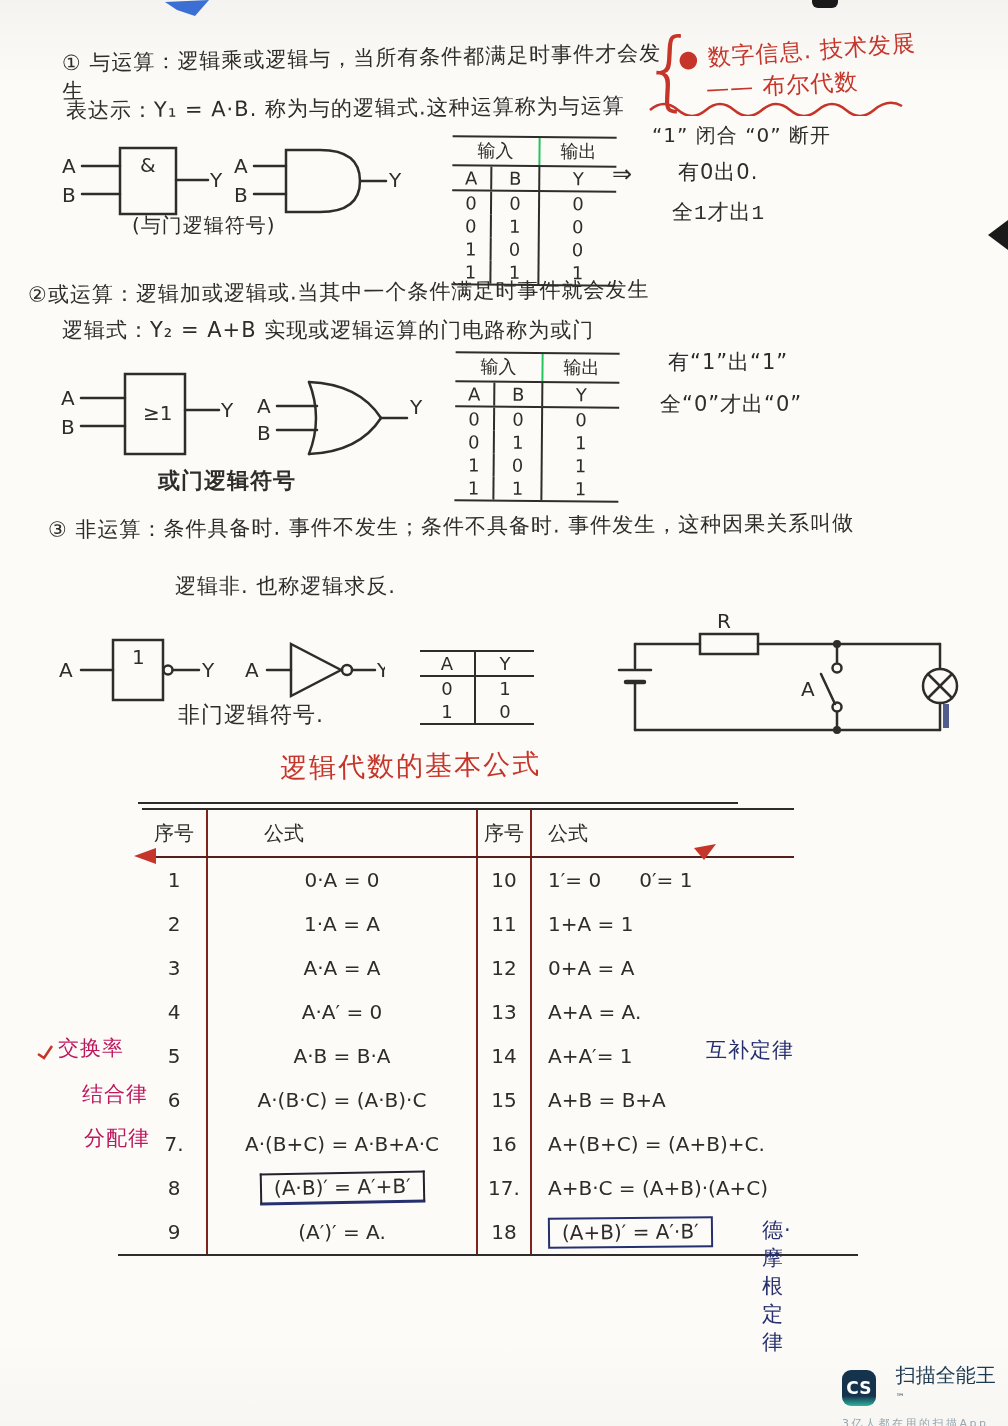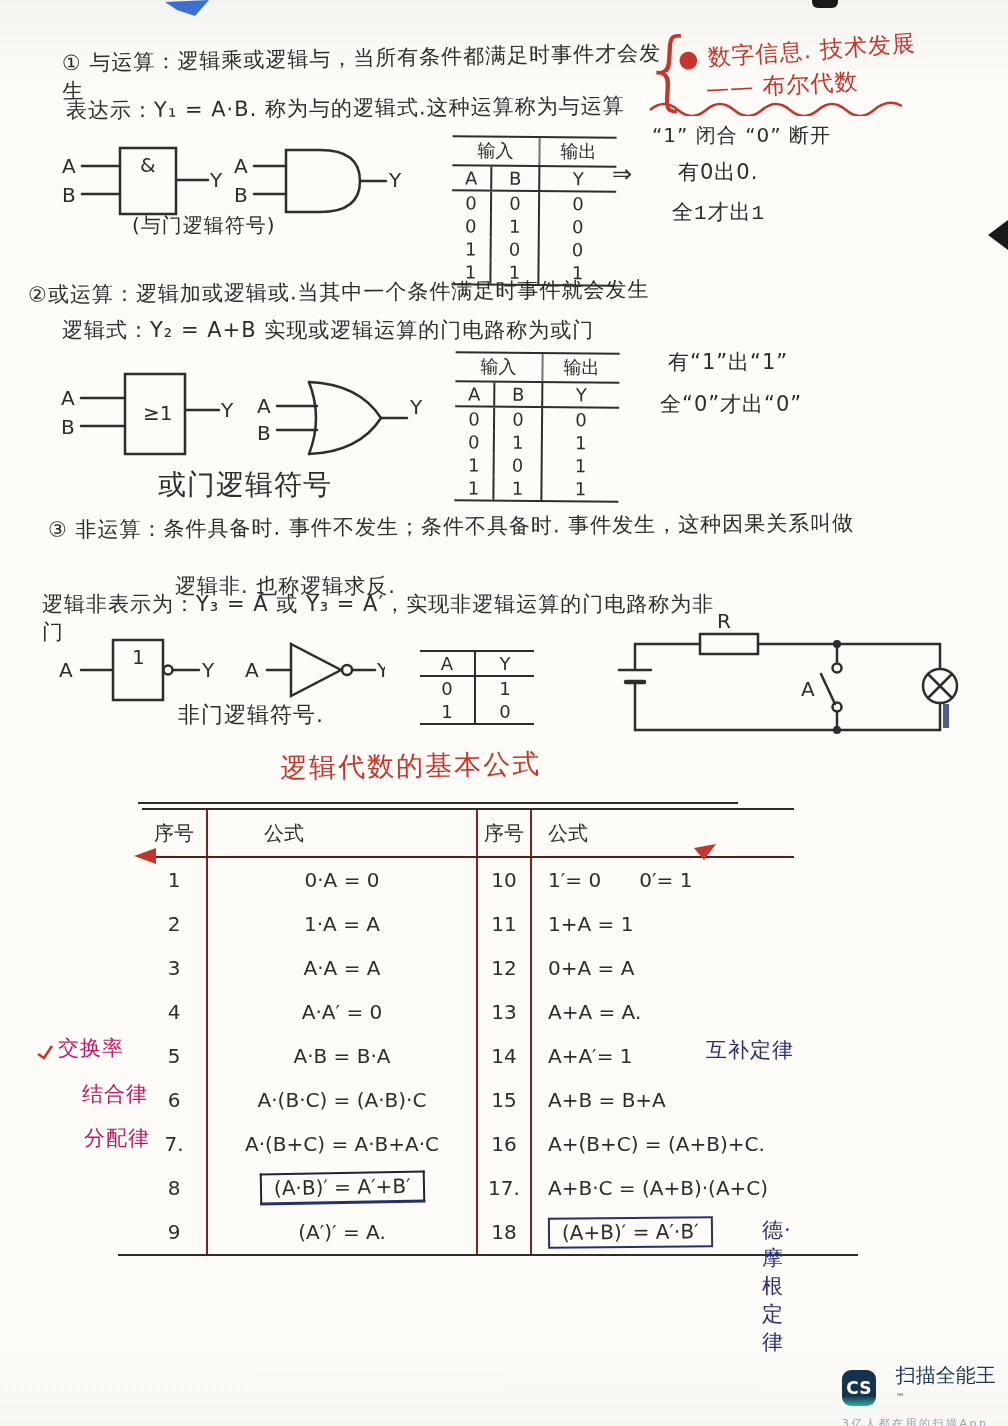--- a/index.html
+++ b/index.html
@@ -13,21 +13,21 @@
   .h1{font-size:21px;}
   .h2{font-size:20px;}
   .rot-1{transform:rotate(-1deg);}
   .rot-05{transform:rotate(-0.5deg);}
   .rot05{transform:rotate(0.5deg);}
 
   
   .truthtable{position:absolute;font-size:18px;text-align:center;}
   .tt-grouprow{display:grid;border-top:2px solid #2f2d2b;border-bottom:2px solid #2f2d2b;}
   .tt-grouprow span{padding:1px 0 2px;}
-  .tt-grouprow span:first-child{border-right:2px solid #737373;}
+  .tt-grouprow span:first-child{border-right:2px solid #22c55e;}
   .tt-colrow{display:grid;border-bottom:2px solid #2f2d2b;}
   .tt-datarow{display:grid;}
   .tt-cell{padding:1px 0;}
   .vline-r{border-right:2px solid #2f2d2b;}
   .tt-bottom{border-top:2px solid #2f2d2b;height:0;}
   .cols3{grid-template-columns:40px 48px 76px;}
   .group2{grid-template-columns:88px 76px;}
   .cols2{grid-template-columns:56px 58px;}
 
   
@@ -154,21 +154,21 @@
       <line x1="326" y1="58" x2="352" y2="58"></line>
     </g>
     <text x="6" y="45" font-size="20">A</text>
     <text x="6" y="74" font-size="20">B</text>
     <text x="88" y="60" font-size="20">≥1</text>
     <text x="166" y="57" font-size="20">Y</text>
     <text x="202" y="53" font-size="20">A</text>
     <text x="202" y="80" font-size="20">B</text>
     <text x="355" y="54" font-size="20">Y</text>
   </svg>
-  <div class="abs hw" style="left:158px;top:466px;font-size:28px;">或门逻辑符号</div>
+  <div class="abs hw" style="left:158px;top:466px;font-size:22px;font-weight:bold;">或门逻辑符号</div>
 
   <div class="truthtable rot05" style="left:455px;top:352px;width:164px;">
     <div class="tt-grouprow group2">
       <span>输入</span>
       <span>输出</span>
     </div>
     <div class="tt-colrow cols3">
       <span class="tt-cell vline-r">A</span>
       <span class="tt-cell vline-r">B</span>
       <span class="tt-cell">Y</span>
@@ -194,21 +194,20 @@
       <span class="tt-cell">1</span>
     </div>
     <div class="tt-bottom"></div>
   </div>
 
   <div class="abs hw h1" style="left:668px;top:348px;">有“1”出“1”</div>
   <div class="abs hw h1" style="left:660px;top:390px;">全“0”才出“0”</div>
 
   <div class="abs hw h1 rot-05" style="left:48px;top:512px;width:880px;">③ 非运算：条件具备时. 事件不发生；条件不具备时. 事件发生，这种因果关系叫做</div>
   <div class="abs hw h1" style="left:175px;top:572px;width:400px;">逻辑非. 也称逻辑求反.</div>
-  <div class="abs hw h1" style="left:42px;top:590px;width:680px;">逻辑非表示为：Y₃ = Ā  或  Y₃ = A′，实现非逻辑运算的门电路称为非门</div>
 
   <svg class="abs" style="left:55px;top:632px" width="330" height="76" viewBox="0 0 330 76">
     <g stroke="#2f2d2b" stroke-width="2.5" fill="none" stroke-linecap="round">
       <line x1="26" y1="38" x2="58" y2="38"></line>
       <rect x="58" y="8" width="50" height="60"></rect>
       <circle cx="113" cy="38" r="4.5"></circle>
       <line x1="118" y1="38" x2="144" y2="38"></line>
       <line x1="212" y1="38" x2="236" y2="38"></line>
       <path d="M236,12 L236,64 L286,38 Z"></path>
       <circle cx="292" cy="38" r="5"></circle>

